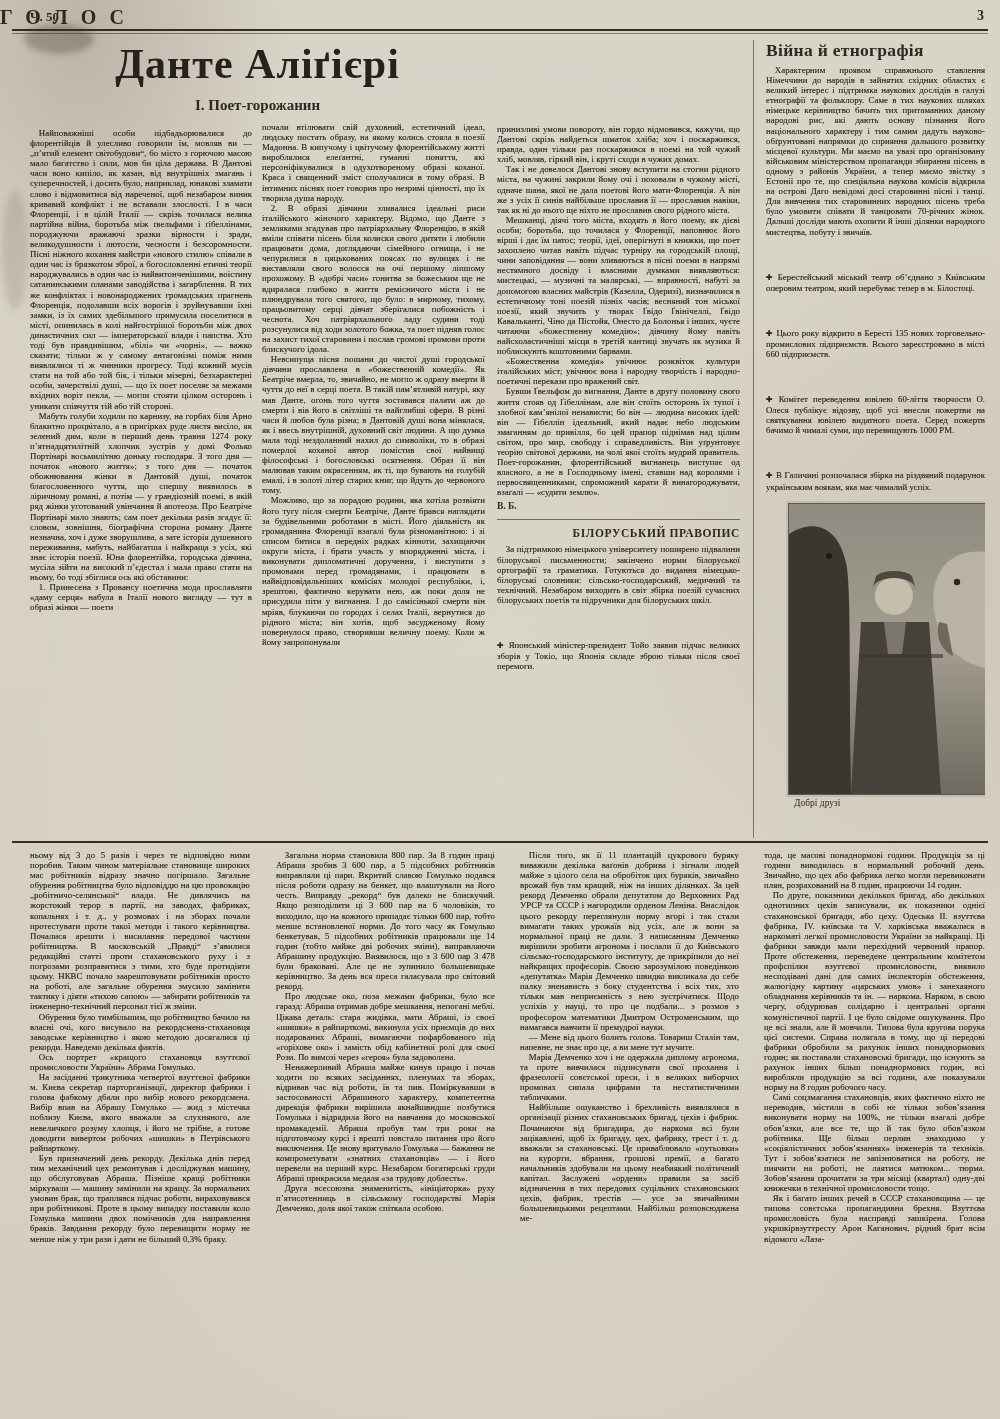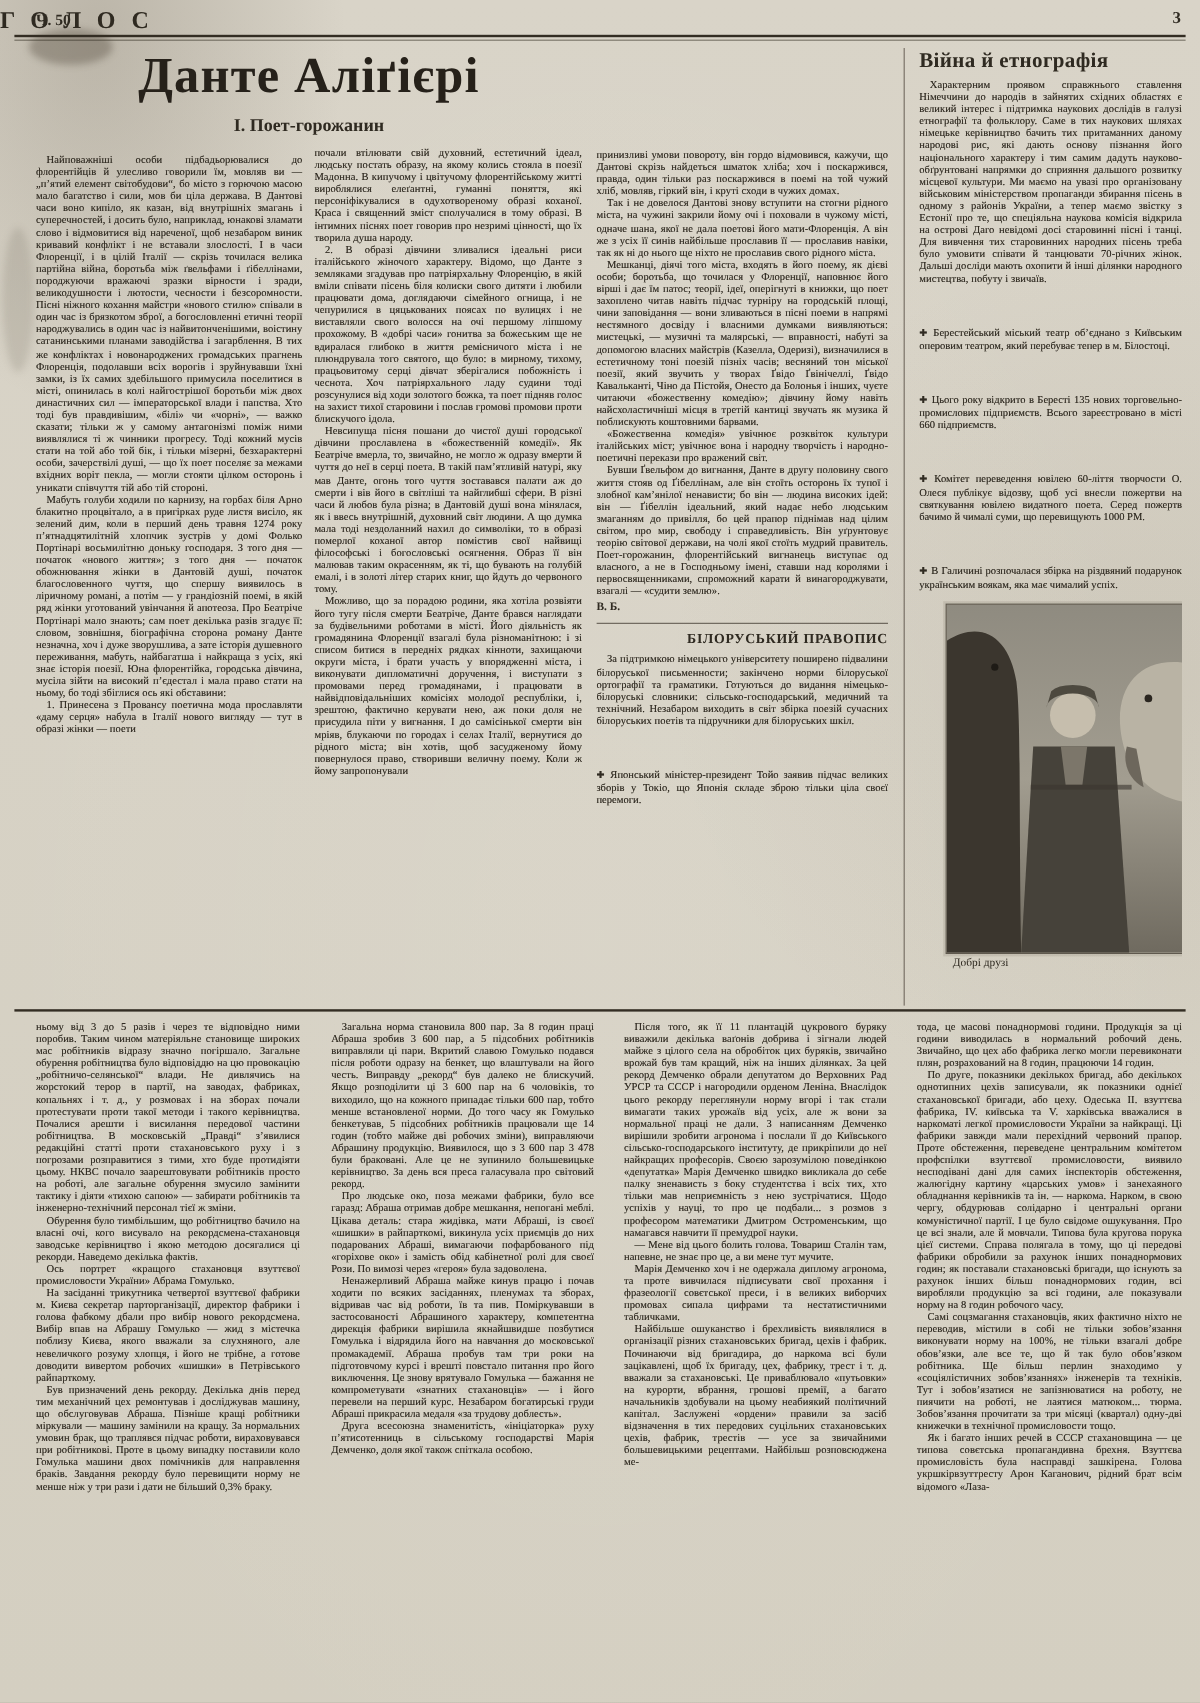--- a/index.html
+++ b/index.html
@@ -82,21 +82,21 @@
   <div class="col" style="left:497px;top:124px;width:243px;height:722px;">
     <div class="txt">принизливі умови повороту, він гордо відмовився, кажучи, що Дантові скрізь найдеться шматок хліба; хоч і поскаржився, правда, один тільки раз поскаржився в поемі на той чужий хліб, мовляв, гіркий він, і круті сходи в чужих домах.
  Так і не довелося Дантові знову вступити на стогни рідного міста, на чужині закрили йому очі і поховали в чужому місті, одначе шана, якої не дала поетові його мати-Флоренція. А він же з усіх її синів найбільше прославив її — прославив навіки, так як ні до нього ще ніхто не прославив свого рідного міста.
  Мешканці, діячі того міста, входять в його поему, як дієві особи; боротьба, що точилася у Флоренції, наповнює його вірші і дає їм патос; теорії, ідеї, оперігнуті в книжки, що поет захоплено читав навіть підчас турніру на городській площі, чини заповідання — вони зливаються в пісні поеми в напрямі нестямного досвіду і власними думками виявляються: мистецькі, — музичні та малярські, — вправності, набуті за допомогою власних майстрів (Казелла, Одеризі), визначилися в естетичному тоні поезій пізніх часів; весняний тон міської поезії, який звучить у творах Ґвідо Ґвінічеллі, Ґвідо Кавальканті, Чіно да Пістойя, Онесто да Болонья і інших, чуєте читаючи «божественну комедію»; дівчину йому навіть найсхоластичніші місця в третій кантиці звучать як музика й поблискують коштовними барвами.
  «Божественна комедія» увічнює розквіток культури італійських міст; увічнює вона і народну творчість і народно-поетичні перекази про вражений світ.
  Бувши Ґвельфом до вигнання, Данте в другу половину свого життя стояв од Ґібеллінам, але він стоїть осторонь їх тупої і злобної кам’янілої ненависти; бо він — людина високих ідей: він — Ґібеллін ідеальний, який надає небо людським змаганням до привілля, бо цей прапор піднімав над цілим світом, про мир, свободу і справедливість. Він уґрунтовує теорію світової держави, на чолі якої стоїть мудрий правитель. Поет-горожанин, флорентійський вигнанець виступає од власного, а не в Господньому імені, ставши над королями і первосвященниками, спроможний карати й винагороджувати, взагалі — «судити землю».</div>
     <div class="sig">В. Б.</div>
     <div class="bel-title">БІЛОРУСЬКИЙ ПРАВОПИС</div>
     <div class="txt"> За підтримкою німецького університету поширено підвалини білоруської письменности; закінчено норми білоруської ортографії та граматики. Готуються до видання німецько-білоруські словники: сільсько-господарський, медичний та технічний. Незабаром виходить в світ збірка поезій сучасних білоруських поетів та підручники для білоруських шкіл.</div>
     <div class="kv-item japan">
-      <span class="kv-marker">✚</span><span>Японський міністер-президент Тойо заявив підчас великих зборів у Токіо, що Японія складе зброю тільки ціла своєї перемоги.</span>
+      <span class="kv-marker">✚</span><span>Японський міністер-президент Тойо заявив підчас великих зборів у Токіо, що Японія складе зброю тільки після своєї перемоги.</span>
     </div>
   </div>
 
   <div class="col" style="left:766px;top:40px;width:219px;height:796px;">
     <div class="war-title">Війна й етнографія</div>
     <div class="txt"> Характерним проявом справжнього ставлення Німеччини до народів в зайнятих східних областях є великий інтерес і підтримка наукових дослідів в галузі етнографії та фольклору. Саме в тих наукових шляхах німецьке керівництво бачить тих притаманних даному народові рис, які дають основу пізнання його національного характеру і тим самим дадуть науково-обґрунтовані напрямки до сприяння дальшого розвитку місцевої культури. Ми маємо на увазі про організовану військовим міністерством пропаганди збирання пісень в одному з районів України, а тепер маємо звістку з Естонії про те, що спеціяльна наукова комісія відкрила на острові Даго невідомі досі старовинні пісні і танці. Для вивчення тих старовинних народних пісень треба було умовити співати й танцювати 70-річних жінок. Дальші досліди мають охопити й інші ділянки народного мистецтва, побуту і звичаїв.</div>
 
 
     <div class="kv-item">
       <span class="kv-marker">✚</span><span>Берестейський міський театр об’єднано з Київським оперовим театром, який перебуває тепер в м. Білостоці.</span>

